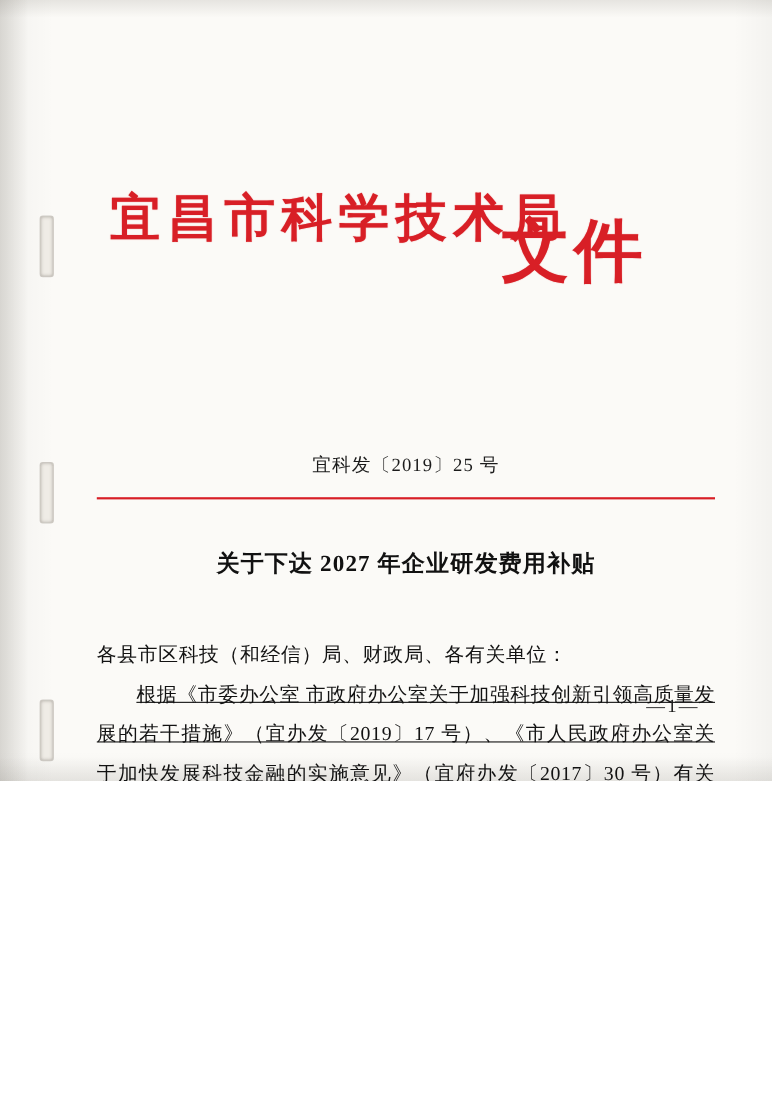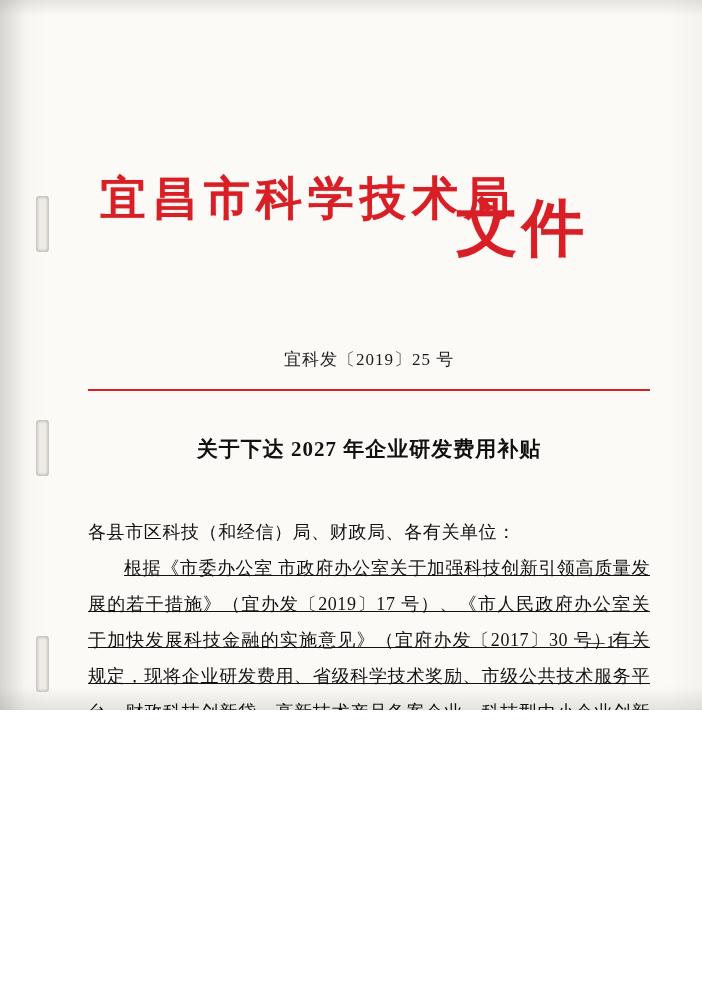--- a/index.html
+++ b/index.html
@@ -92,21 +92,21 @@
     font-family: Liberation Mono, monospace;
     font-weight: bold;
     font-size: 62px;
     letter-spacing: 4px;
     line-height: 110px;
     white-space: nowrap;
     text-shadow: 0 0 1px rgba(216,31,38,0.6);
   }
 
   .doc-number {
-    margin-top: 32px;
+    margin-top: 95px;
     text-align: center;
     font-size: 17px;
     letter-spacing: 1px;
     color: #1b1b1b;
     font-family: "Liberation Serif", serif;
   }
 
   .red-rule {
     margin-top: 18px;
     height: 2px;

